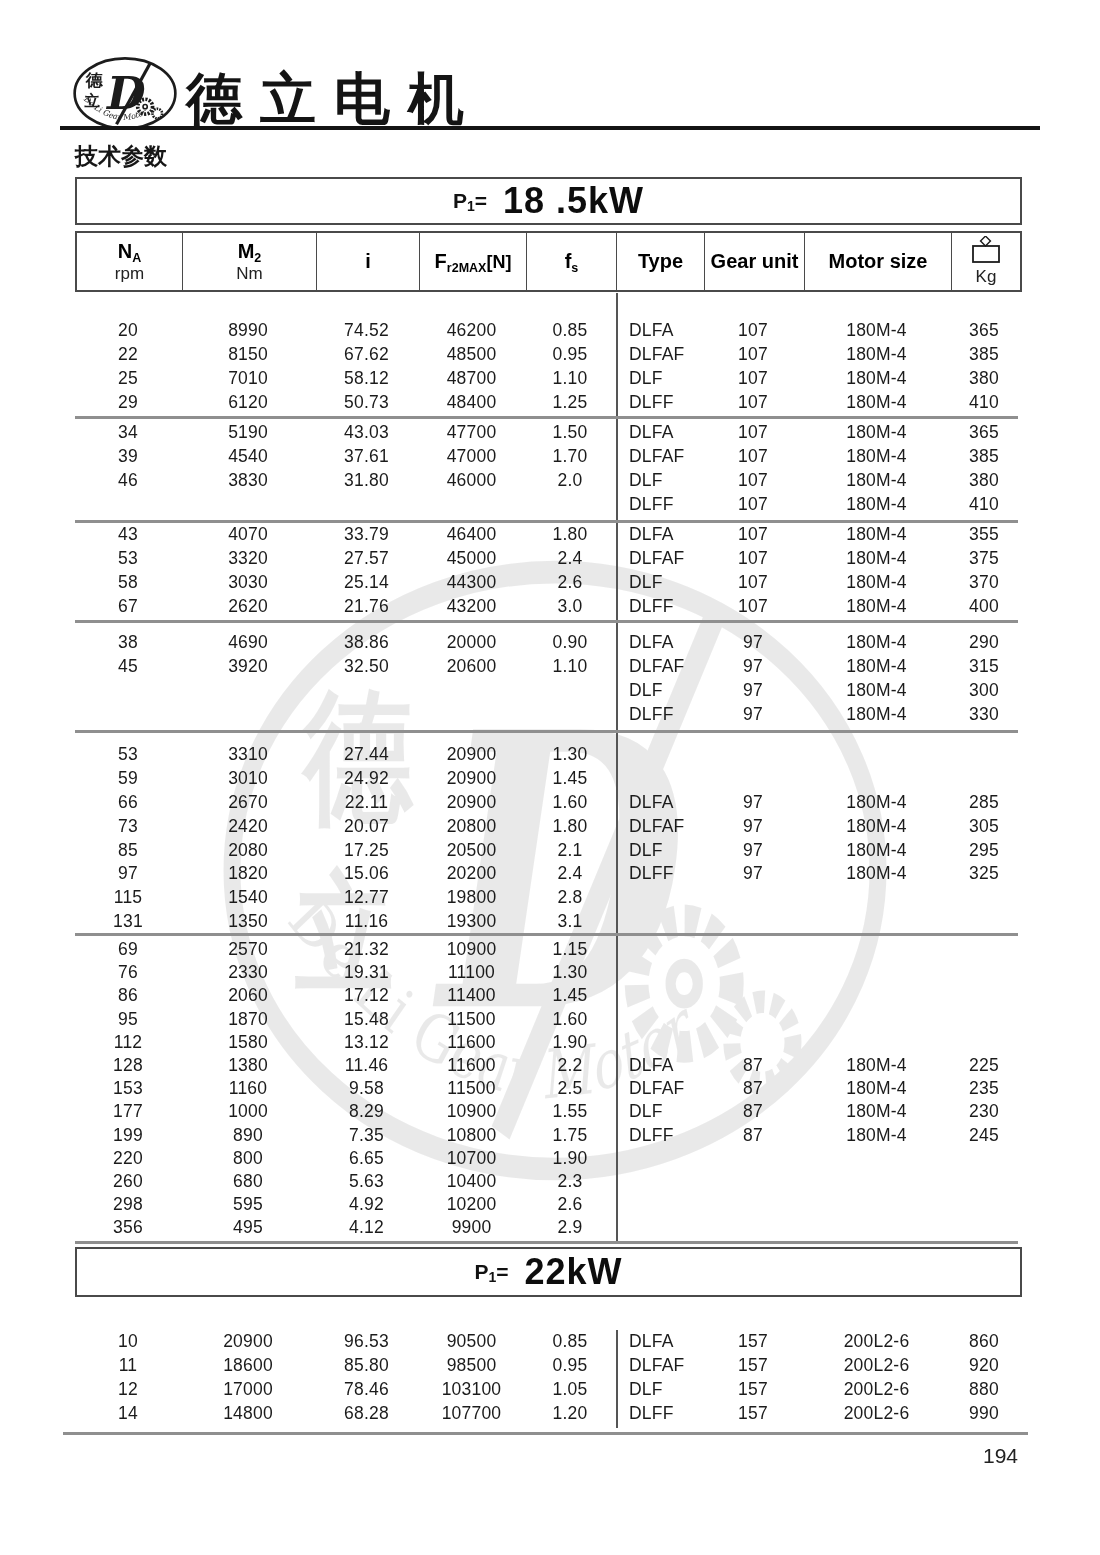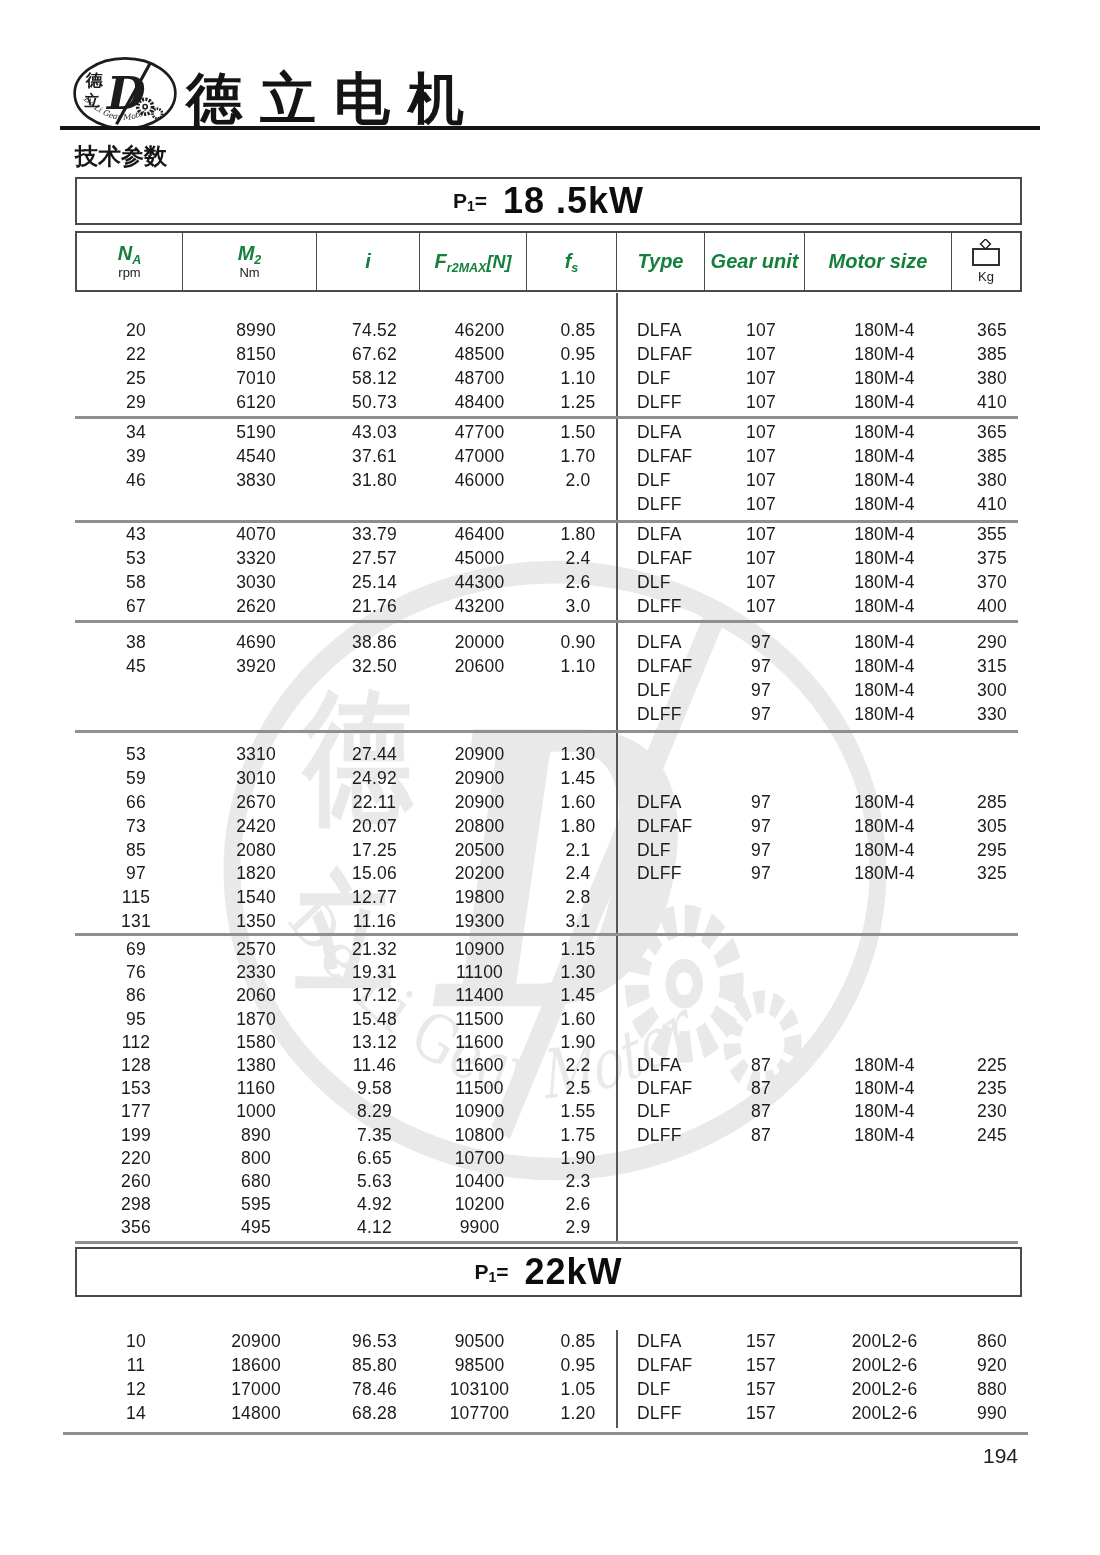--- a/index.html
+++ b/index.html
@@ -28,29 +28,29 @@
   .tsub{font-size:14px;font-weight:700;position:relative;top:5px;color:#111;}
   .tval{font-size:36px;font-weight:800;color:#0d0d0d;letter-spacing:1px;margin-left:16px;}
   
   .col-header{
     position:absolute;left:75px;top:231px;width:943px;height:57px;
     border:2px solid #4a4a4a;display:grid;
     grid-template-columns:106px 134px 103px 107px 90px 88px 100px 147px 68px;
   }
   .hcell{border-right:1.6px solid #4a4a4a;display:flex;flex-direction:column;align-items:center;justify-content:center;line-height:1.12;}
   .hcell:last-child{border-right:none;}
-  .hmain{font-size:20px;font-weight:700;color:#15803d;font-style:italic;}
+  .hmain{font-size:20px;font-weight:700;color:#000000;}
   .hsub{font-size:12.5px;font-weight:700;position:relative;top:4px;}
   .hafter{font-size:18px;font-weight:700;}
-  .hunit{font-size:13px;color:#222;margin-top:2px;}
+  .hunit{font-size:17px;color:#222;margin-top:2px;}
   
   .tbody{position:absolute;left:75px;width:943px;}
   .tbody0{top:292px;height:951px;}
   .tbody1{top:1300px;height:120px;margin-top:28px;}
-  .grp{position:absolute;left:8px;width:943px;display:grid;
+  .grp{position:absolute;left:0;width:943px;display:grid;
     grid-template-columns:106px 134px 103px 107px 90px 88px 100px 147px 68px;
     grid-auto-rows:23.8px;}
   .tbody0 .grp0{top:27px;}
   .tbody0 .grp1{top:129px;}
   .tbody0 .grp2{top:231px;}
   .tbody0 .grp3{top:339px;}
   .tbody0 .grp4{top:451px;}
   .tbody0 .grp5{top:646px;grid-auto-rows:23.2px;}
   .tbody1 .grp0{top:2px;}
   .cell{display:flex;align-items:center;justify-content:center;font-size:17.5px;color:#1b1b1b;letter-spacing:0.2px;}

